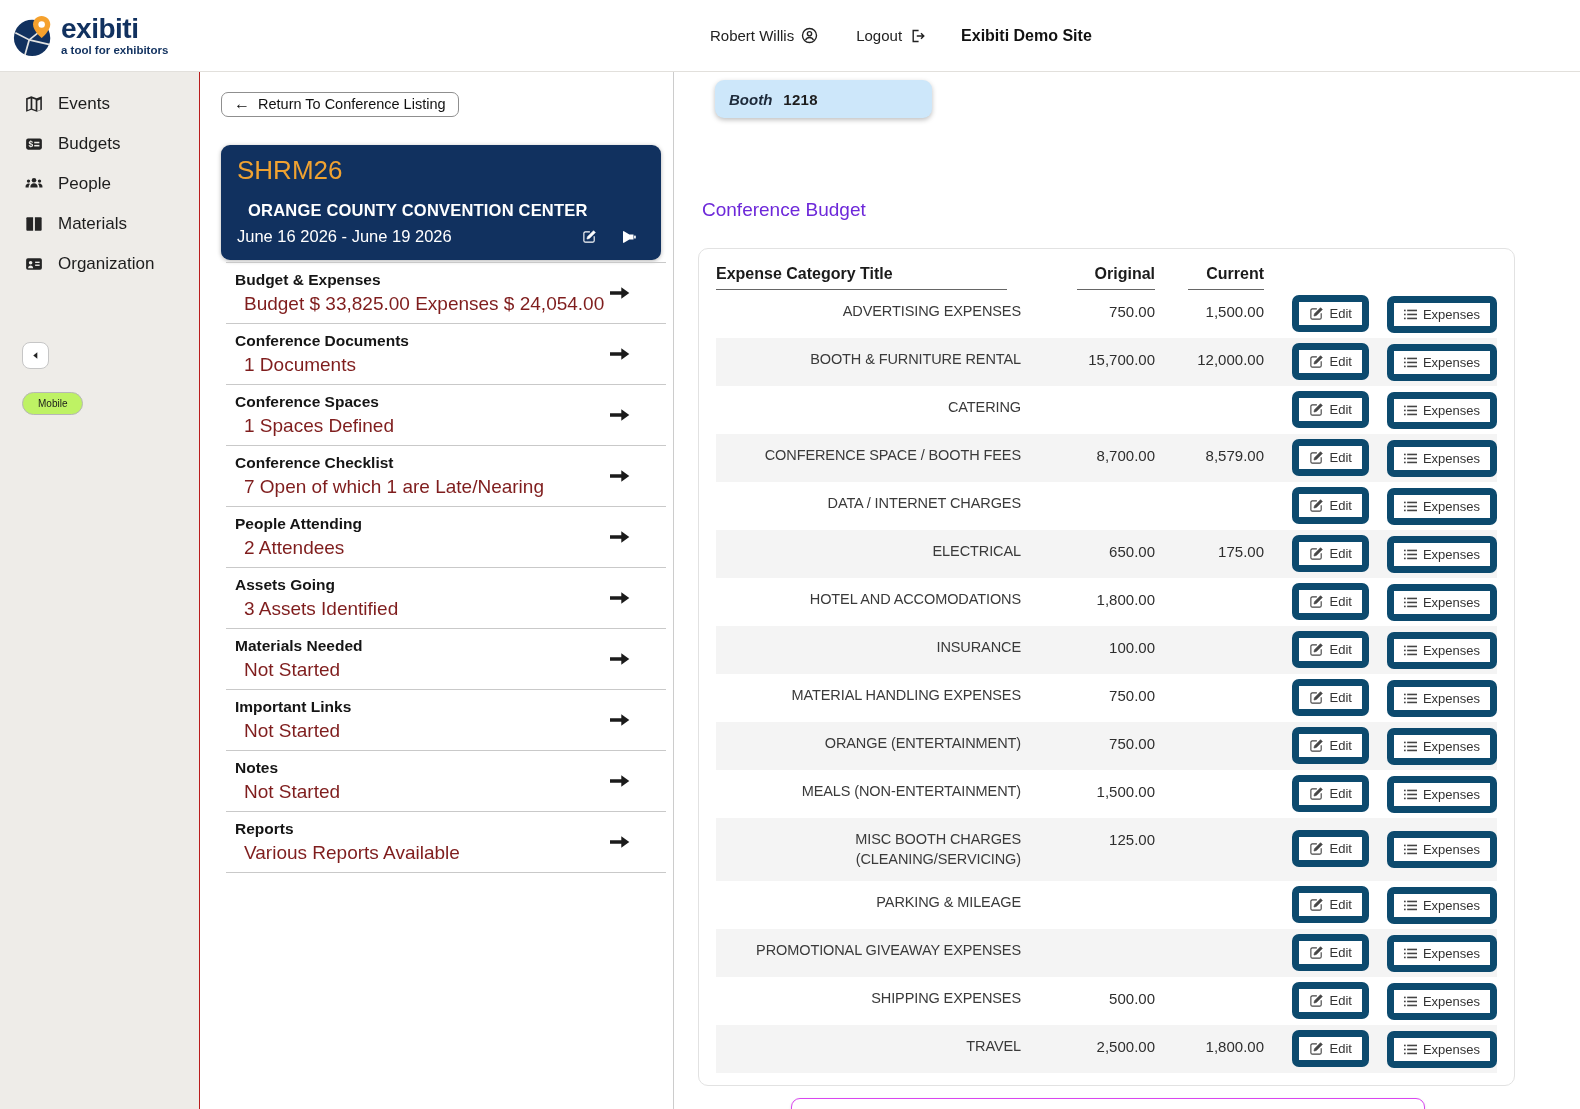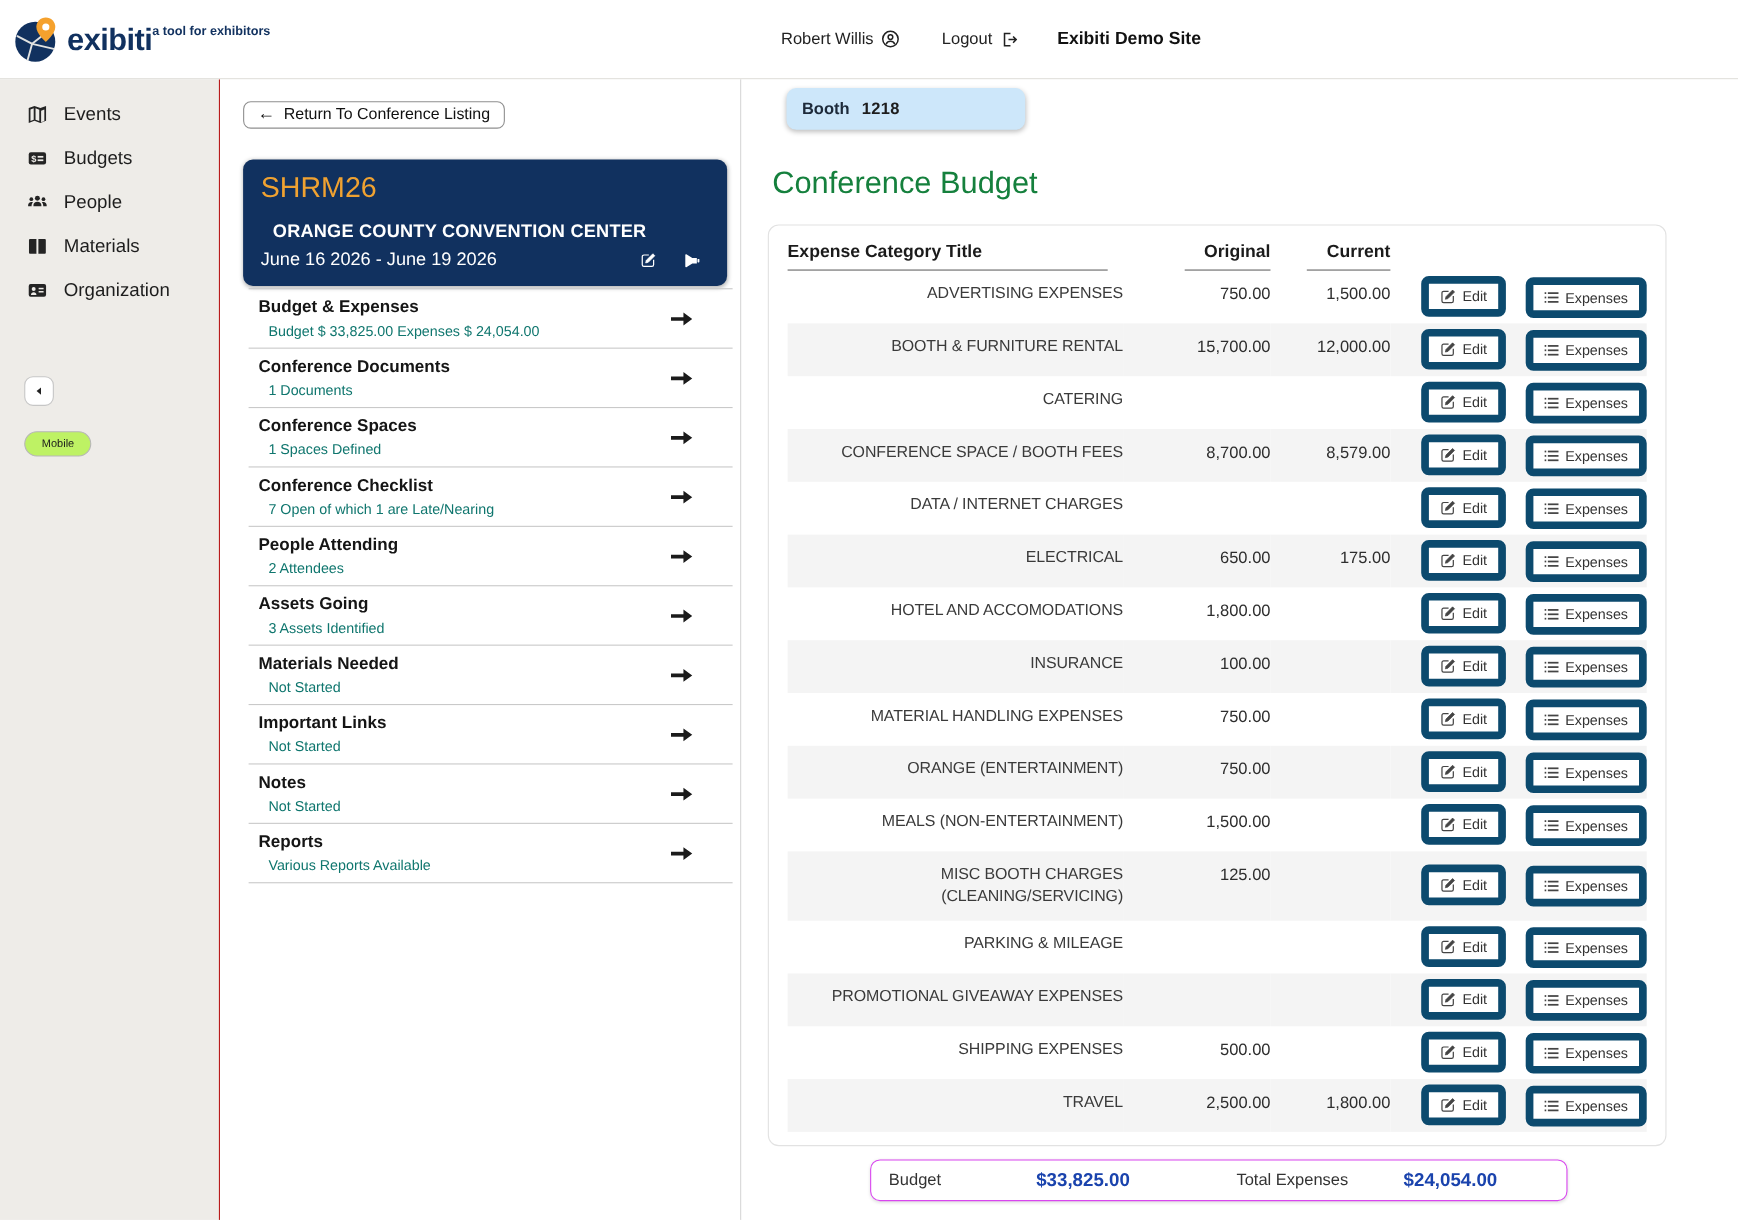--- a/index.html
+++ b/index.html
@@ -12,21 +12,21 @@
     font-family:"Liberation Sans",sans-serif;position:relative;
   }
   button{font-family:inherit;cursor:pointer;}
   ul{list-style:none;margin:0;padding:0;}
   .icon{display:inline-flex;align-items:center;justify-content:center;}
   .icon svg{display:block;}
 
   
   .topbar{height:72px;background:#fff;border-bottom:1px solid #e2e0dc;display:flex;align-items:center;position:relative;}
   .logo{display:flex;align-items:center;gap:5px;margin-left:12px;}
-  .logo-text{display:flex;flex-direction:row;line-height:1;}
+  .logo-text{display:flex;flex-direction:column;line-height:1;}
   .brand{font-size:28px;font-weight:bold;color:var(--navy);letter-spacing:-0.5px;}
   .tagline{font-size:11.5px;font-weight:bold;color:var(--navy);margin-top:2px;}
   .topbar-group{position:absolute;left:710px;top:0;height:100%;display:flex;align-items:center;}
   .top-item{display:inline-flex;align-items:center;gap:7px;font-size:15px;color:#222;cursor:pointer;}
   .top-item .icon{color:#222;}
   .logout{margin-left:38px;}
   .site-name{margin-left:36px;font-size:16px;font-weight:bold;color:#111;}
 
   
   .body-row{display:flex;height:1037px;}
@@ -45,29 +45,29 @@
   .conf-card{width:440px;margin-top:28px;background:var(--navy);border-radius:9px;padding:10px 16px 14px;color:#fff;box-shadow:0 1px 4px rgba(0,0,0,.3);}
   .conf-code{color:var(--orange);font-size:26px;margin-bottom:15px;}
   .conf-venue{font-weight:bold;font-size:16.5px;letter-spacing:.2px;margin-bottom:7px;margin-left:11px;}
   .conf-dates-row{display:flex;align-items:center;justify-content:space-between;}
   .conf-dates{font-size:16.5px;}
   .conf-icons{display:flex;gap:24px;margin-right:8px;}
   .conf-icon{color:#fff;cursor:pointer;}
   .sections{width:440px;margin:2px 0 0 5px;border-top:1px solid #c9c9c9;}
   .section-item{display:flex;align-items:center;justify-content:space-between;border-bottom:1px solid #c9c9c9;padding:8px 36px 8px 9px;cursor:pointer;}
   .sec-title{font-weight:bold;font-size:15.5px;color:#151515;margin-bottom:4px;}
-  .sec-sub{font-size:13px;color:#0f766e;margin-left:9px;}
+  .sec-sub{font-size:19px;color:#7f1d1d;margin-left:9px;}
   .sec-arrow{color:#1b1b1b;}
 
   
   .main{flex:1;padding:8px 0 0 24px;background:#fff;}
   .booth-badge{width:217px;height:38px;background:var(--booth);border-radius:9px;display:flex;align-items:center;gap:11px;padding-left:14px;box-shadow:0 2px 5px rgba(0,0,0,.25);margin-left:17px;}
-  .booth-label{font-weight:bold;font-size:15px;color:#1d2a3a;}
+  .booth-label{font-style:italic;font-weight:bold;font-size:15px;color:#1d2a3a;}
   .booth-number{font-weight:bold;font-size:15px;color:#1d1d1d;letter-spacing:.3px;}
-  .page-title{font-size:28px;font-weight:normal;color:#15803d;margin:32px 0 0 4px;line-height:32px;}
+  .page-title{font-size:19px;font-weight:normal;color:#6d28d9;margin:76px 0 0 4px;line-height:32px;}
   .table-card{width:817px;min-height:763px;border:1px solid #e2e2e2;border-radius:10px;margin-top:22px;padding:12px 17px;}
   .budget-table{width:100%;border-collapse:collapse;table-layout:fixed;}
   col.c1{width:305px;}col.c2{width:134px;}col.c3{width:109px;}
   thead th{font-size:16px;font-weight:bold;color:#1b1b1b;padding:4px 0 0;}
   th.cat{text-align:left;}
   th.num{text-align:right;}
   .th-u{display:inline-block;border-bottom:1.5px solid #666;padding:0 0 6px 18px;}
   .th-u.cat-u{width:calc(100% - 14px);padding-left:0;}
   tbody td{padding:11px 0;vertical-align:top;font-size:14.5px;color:#3a3a3a;line-height:1.4;}
   tbody td.cat{text-align:right;letter-spacing:-0.1px;}

